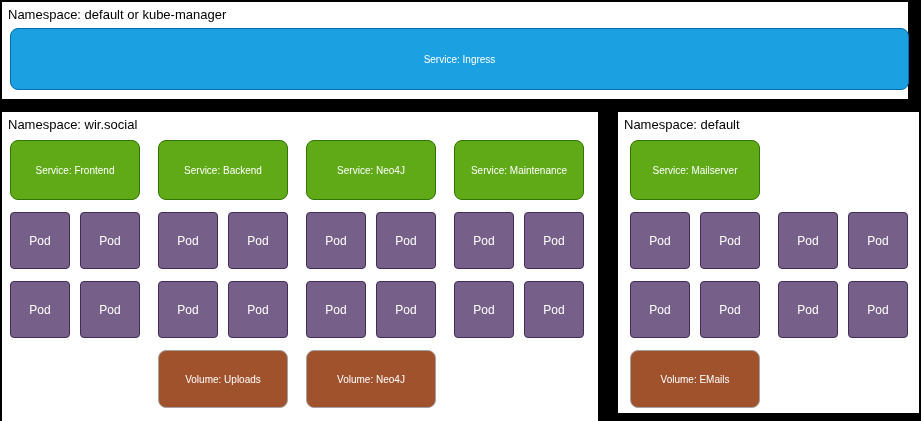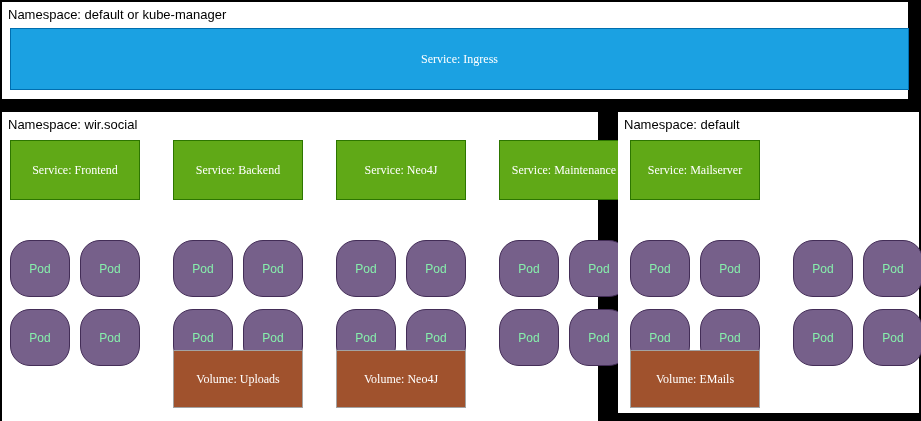--- a/index.html
+++ b/index.html
@@ -21,45 +21,44 @@
   .ns-label {
     position: absolute;
     left: 6px; top: 5px;
     font-size: 13px;
     color: #000000;
     white-space: nowrap;
   }
 
   .box {
     box-sizing: border-box;
-    border-radius: 0;
+    border-radius: 8px;
     display: flex;
     align-items: center;
     justify-content: center;
     color: #ffffff;
-    font-size: 12px;
+    font-size: 10px;
     text-align: center;
     white-space: nowrap;
-    font-family: Liberation Serif, serif;
   }
 
   .ingress {
     position: absolute;
     left: 8px; top: 26px;
     width: 899px; height: 62px;
     background: #1ba1e2;
     border: 1.5px solid #006eaf;
   }
 
   .grid {
     position: absolute;
     top: 28px;
     display: grid;
     grid-template-rows: 60px 57px 57px 58px;
-    gap: 12px 33px;
+    gap: 12px 18px;
   }
   .left-grid  { left: 8px;  grid-template-columns: repeat(4, 130px); }
   .right-grid { left: 12px; grid-template-columns: repeat(2, 130px); }
 
   .service {
     background: #60a917;
     border: 1px solid #2d7600;
     grid-row: 1;
   }
 
@@ -72,27 +71,26 @@
   .c1 { grid-column: 1; }
   .c2 { grid-column: 2; }
   .c3 { grid-column: 3; }
   .c4 { grid-column: 4; }
 
   .pod {
     box-sizing: border-box;
     width: 60px; height: 100%;
     background: #76608a;
     border: 1px solid #432d57;
-    border-radius: 20px;
+    border-radius: 4px;
     display: flex;
     align-items: center;
     justify-content: center;
-    color: #86efac;
+    color: #ffffff;
     font-size: 12px;
-    margin-top: 28px;
   }
 
   .volume {
     background: #a0522d;
     border: 1px solid #a3a3a3;
     grid-row: 4;
   }
 </style>
 </head>
 <body>

